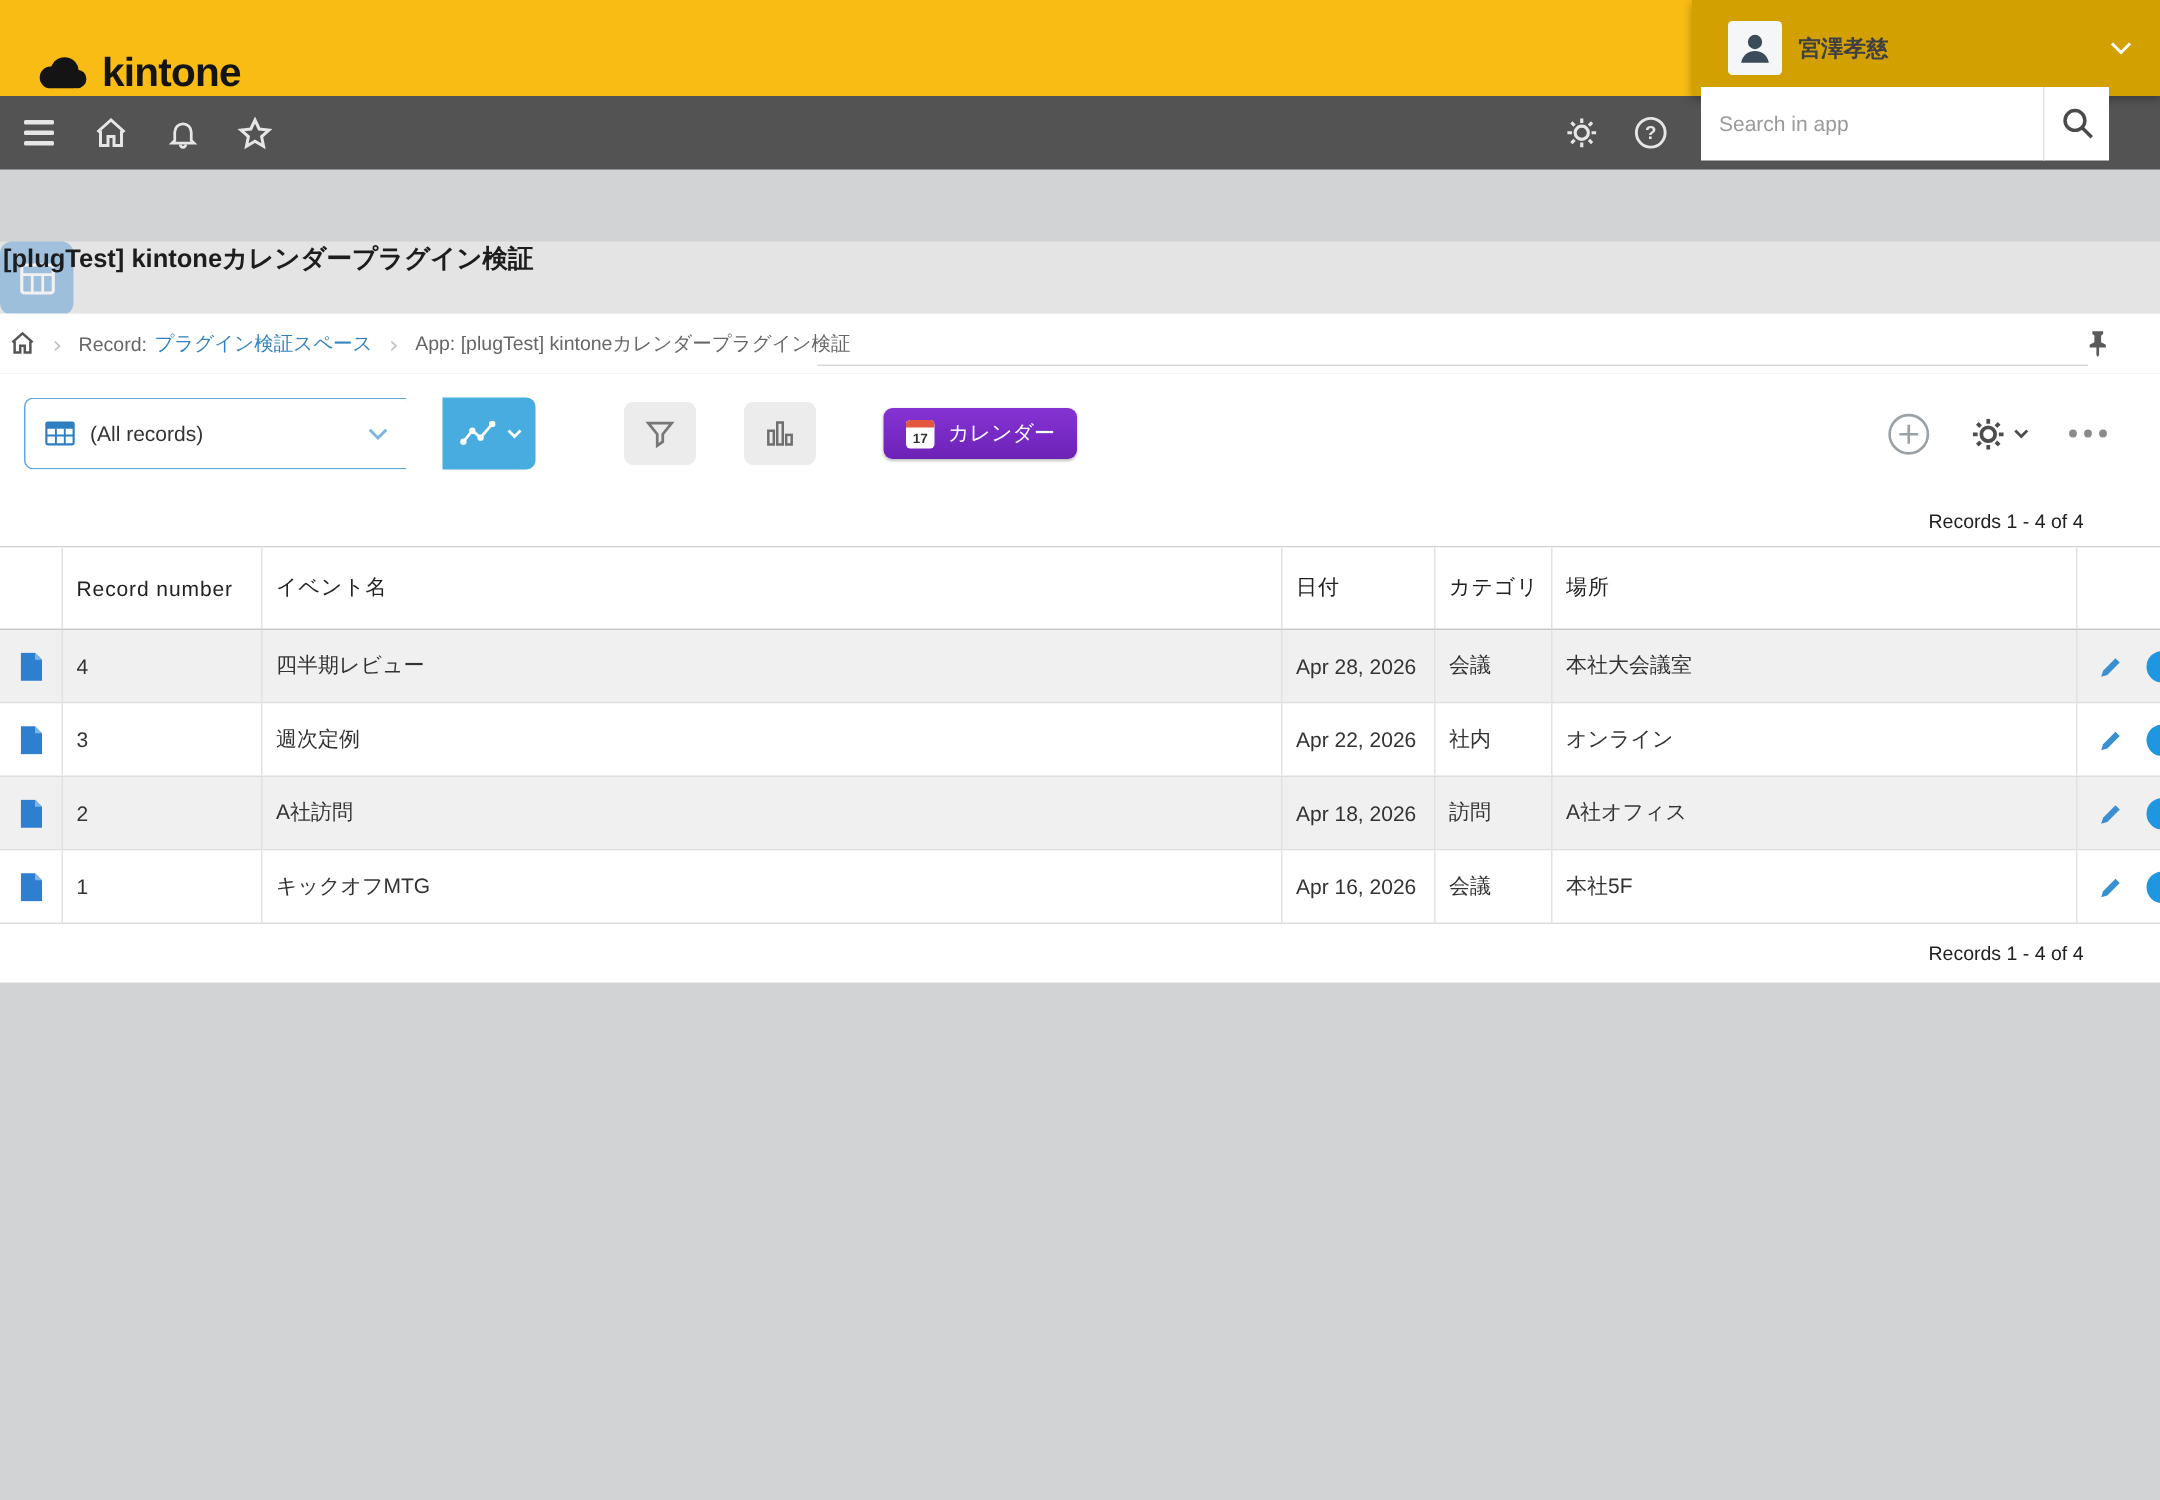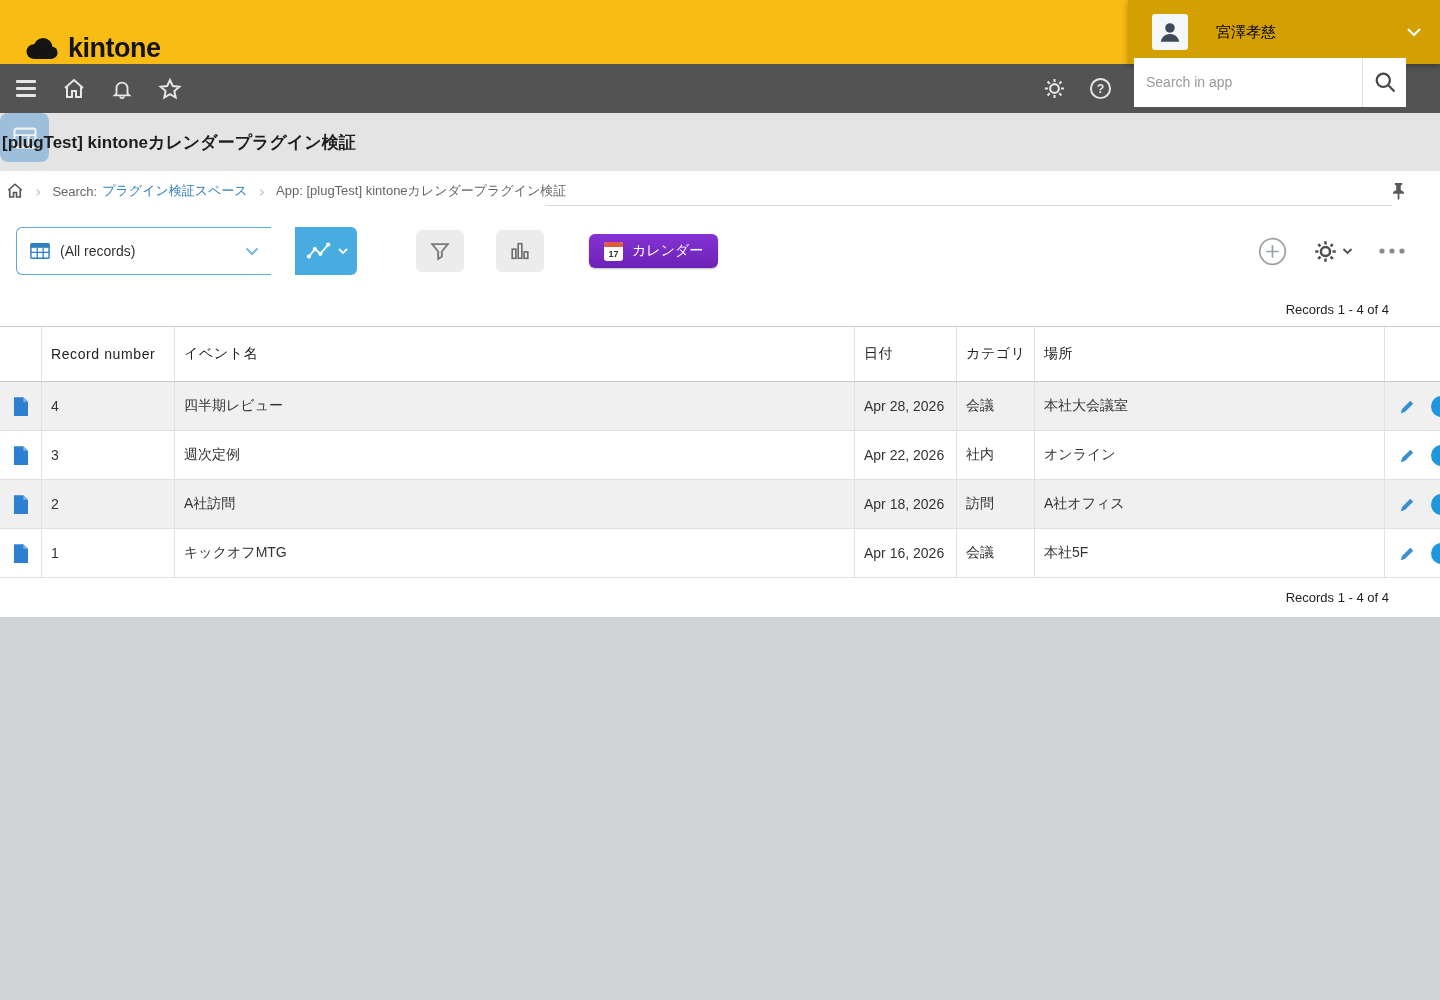--- a/index.html
+++ b/index.html
@@ -5,37 +5,37 @@
   *{margin:0;padding:0;box-sizing:border-box;}
   html,body{width:1440px;height:1000px;}
   body{font-family:"Liberation Sans","DejaVu Sans",sans-serif;background:#d2d3d4;overflow:hidden;}
 
   
   .topbar{height:64px;background:#f9bc15;display:flex;align-items:flex-end;justify-content:space-between;}
   .logo{display:flex;align-items:center;gap:8px;padding-left:22px;cursor:pointer;}
   .logo-text{font-size:27px;font-weight:bold;color:#141414;letter-spacing:-0.5px;}
   .user-area{width:312px;height:64px;background:#d3a002;display:flex;align-items:center;padding:0 18px 0 24px;box-shadow:0 2px 6px rgba(0,0,0,.3);cursor:pointer;}
   .avatar{width:36px;height:36px;background:#f4f6f8;border-radius:3px;display:flex;align-items:center;justify-content:center;flex:0 0 auto;}
-  .user-name{color:#000000;font-size:15px;font-weight:normal;margin-left:28px;flex:1;}
+  .user-name{color:#404040;font-size:15px;font-weight:bold;margin-left:11px;flex:1;}
 
   
   .navbar{height:49px;background:#535353;display:flex;align-items:center;}
   .nav-left{display:flex;align-items:center;gap:24px;padding-left:14px;}
   .nav-icon{width:24px;height:24px;display:flex;align-items:center;justify-content:center;cursor:pointer;}
   .hamburger{display:flex;flex-direction:column;gap:4px;}
   .hamburger span{display:block;width:20px;height:3px;background:#e6e6e6;border-radius:1px;}
   .nav-right{margin-left:auto;display:flex;align-items:center;}
   .nav-right .nav-icon{margin-right:22px;}
   .search-box{display:flex;height:62px;margin-right:34px;}
   .search-input{width:228px;height:49px;border:0;padding:0 12px;font-size:14px;outline:none;color:#333;background:#fff;}
   .search-input::placeholder{color:#9a9a9a;}
   .search-btn{width:44px;height:49px;background:#fff;border:0;border-left:1px solid #e2e2e2;display:flex;align-items:center;justify-content:center;cursor:pointer;}
 
   
-  .app-header{height:58px;background:#e4e4e4;position:relative;display:flex;align-items:center;}
+  .app-header{height:48px;background:#e4e4e4;position:relative;display:flex;align-items:flex-start;margin-top:48px;}
   .app-icon{position:absolute;left:0;top:0;width:49px;height:49px;background:#5b9bd5;opacity:.5;border-radius:8px;display:flex;align-items:center;justify-content:center;}
   .app-title{position:relative;z-index:2;font-size:17px;font-weight:bold;color:#1d1d1d;padding-left:2px;}
 
   
   .breadcrumb{height:40px;background:#fff;display:flex;align-items:center;font-size:13px;color:#666;position:relative;padding-left:6px;}
   .crumb-sep{color:#c2c2c2;font-size:16px;margin:0 11px;font-family:"DejaVu Sans",sans-serif;}
   .space-link{color:#3182bd;margin-left:5px;cursor:pointer;}
   .crumb-underline{position:absolute;left:545px;right:48px;bottom:5px;height:1px;background:#d9d9d9;}
   .pin{position:absolute;right:34px;top:11px;cursor:pointer;}
 
@@ -163,21 +163,21 @@
   </div>
   <h1 class="app-title">[plugTest] kintoneカレンダープラグイン検証</h1>
 </div>
 
 <div class="breadcrumb">
   <svg width="18" height="18" viewBox="0 0 24 24" fill="none" stroke="#555" stroke-width="2.2">
     <path d="M3 11l9-8 9 8"></path>
       <path d="M5 10v10h5v-6h4v6h5V10"></path>
   </svg>
   <span class="crumb-sep">›</span>
-  <span>Search:</span>
+  <span>Record:</span>
   <span class="space-link">プラグイン検証スペース</span>
   <span class="crumb-sep">›</span>
   <span>App: [plugTest] kintoneカレンダープラグイン検証</span>
   <div class="crumb-underline"></div>
   <svg class="pin" width="15" height="18" viewBox="0 0 16 20" fill="#5a5a5a">
     <path d="M4 1h8v2l-1.5 1v5L14 11v2H9v5.5L8 20l-1-1.5V13H2v-2l3.5-2V4L4 3z"></path>
   </svg>
 </div>
 
 <div class="content">

